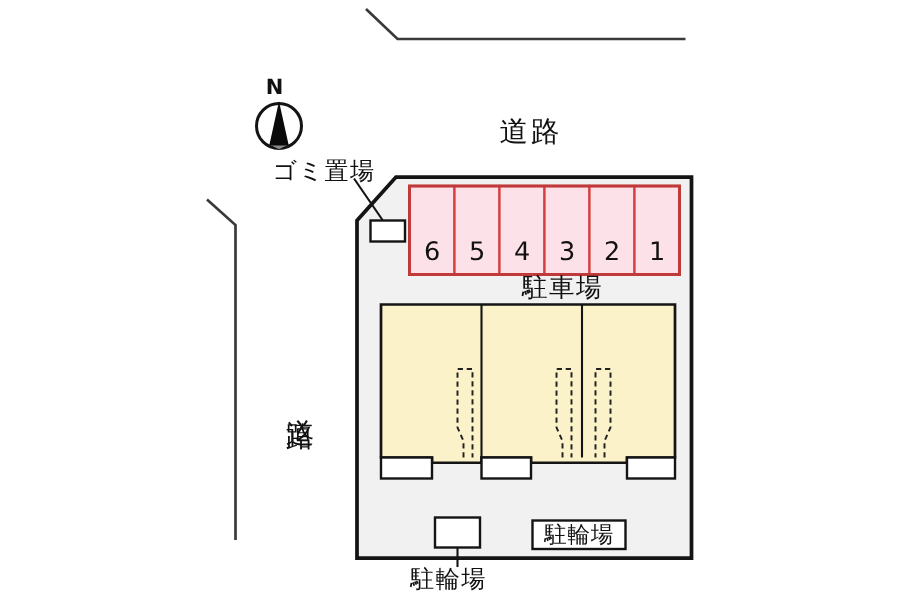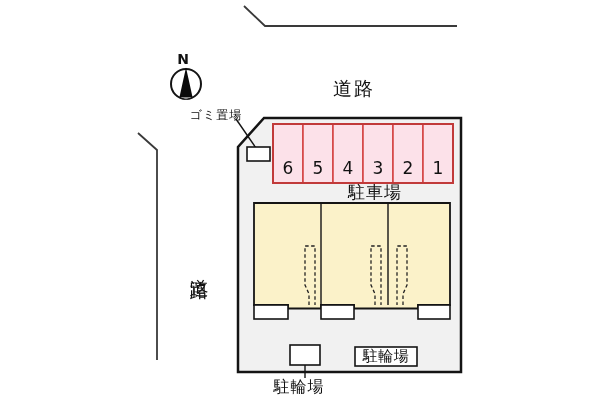--- a/index.html
+++ b/index.html
@@ -6,21 +6,21 @@
   #canvas{
     position:relative;width:600px;height:400px;background:#ffffff;overflow:hidden;
     font-family:"DejaVu Sans","Liberation Sans",sans-serif;color:#111;
   }
   #plan-svg{position:absolute;left:0;top:0;}
   .lbl{position:absolute;transform:translate(-50%,-50%);white-space:nowrap;
        color:#111;line-height:1.05;text-align:center;}
   .lbl-road{font-size:19px;letter-spacing:2px;font-weight:500;margin-top:23px;}
   .lbl-road-vert{writing-mode:vertical-rl;text-orientation:upright;letter-spacing:2px;}
   .lbl-north{font-size:14px;font-weight:bold;}
-  .lbl-garbage{font-size:12px;letter-spacing:1px;font-weight:500;}
+  .lbl-garbage{font-size:16px;letter-spacing:1px;font-weight:500;}
   .lbl-parking{font-size:17px;letter-spacing:1px;font-weight:500;}
   .lbl-space{font-size:17px;}
   .lbl-bicycle-boxed{font-size:15px;letter-spacing:0.5px;font-weight:500;}
   .lbl-bicycle-bottom{font-size:16px;letter-spacing:1px;font-weight:500;}
 </style>
 </head>
 <body>
 
 <div id="canvas">
 

